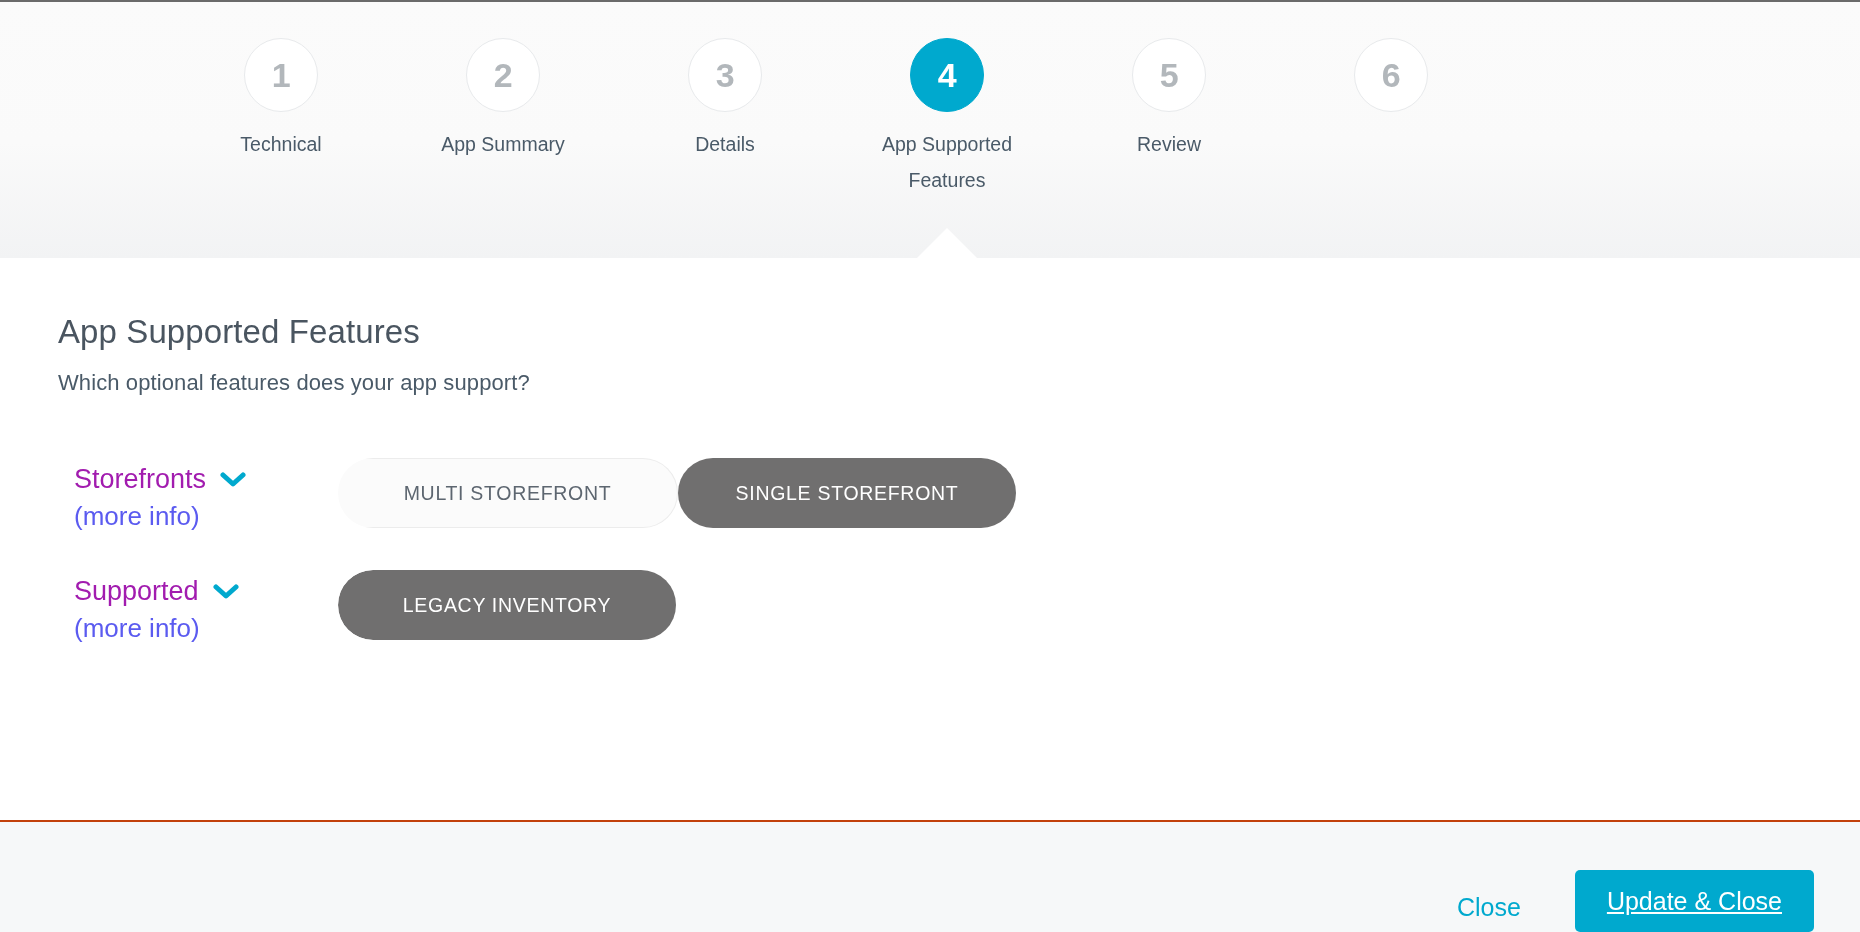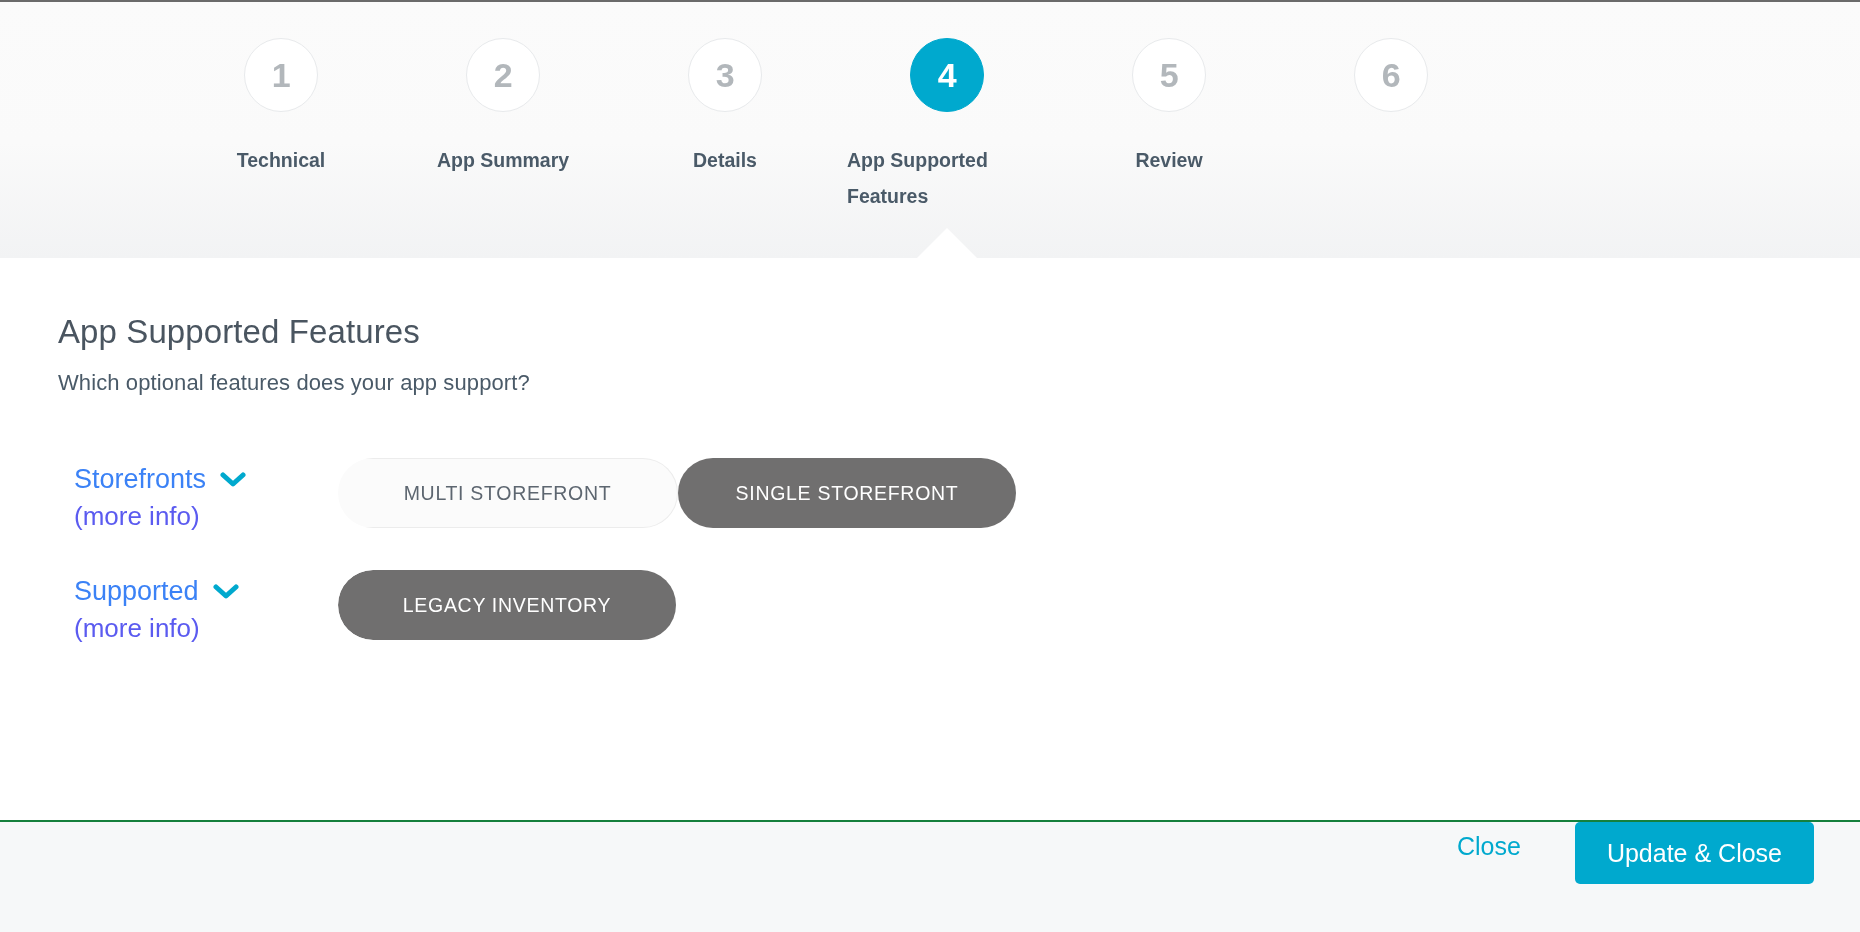--- a/index.html
+++ b/index.html
@@ -76,25 +76,26 @@
     transition: none;
   }
 
   .step.active .step-circle {
     background: #00a9ce;
     border-color: #00a9ce;
     color: #ffffff;
   }
 
   .step-label {
-    margin-top: 30px;
+    margin-top: 14px;
     font-size: 19.5px;
     color: #4a5a68;
+    text-align: center;
     line-height: 36px;
-    font-weight: bold;
+    font-weight: normal;
     max-width: 200px;
   }
 
   
   .notch {
     position: absolute;
     bottom: 0;
     width: 0;
     height: 0;
     border-left: 30px solid transparent;
@@ -145,21 +146,21 @@
   }
 
   .feature-label-line {
     display: flex;
     align-items: center;
   }
 
   .feature-label {
     font-size: 27px;
     font-weight: 300;
-    color: #3b82f6;
+    color: #a21caf;
     line-height: 1.15;
   }
 
   .chevron {
     margin-left: 14px;
     display: inline-flex;
     align-items: center;
     cursor: pointer;
     line-height: 0;
   }
@@ -210,23 +211,23 @@
     color: #5d6670;
     border: 1px solid #ececec;
     border-left: none;
   }
 
   
   .footer {
     flex: 0 0 auto;
     height: 112px;
     background: #f6f8f9;
-    border-top: 2px solid #15803d;
-    display: flex;
-    align-items: flex-start;
+    border-top: 2px solid #c2410c;
+    display: flex;
+    align-items: flex-end;
     justify-content: flex-end;
     padding-right: 46px;
     gap: 0;
   }
 
   .btn-close {
     background: none;
     border: none;
     color: #00a9ce;
     font-size: 25px;
@@ -243,20 +244,21 @@
     color: #ffffff;
     font-size: 25px;
     font-family: "Liberation Sans", sans-serif;
     font-weight: 400;
     cursor: pointer;
     padding: 0 32px;
     height: 62px;
     border-radius: 5px;
     display: flex;
     align-items: center;
+    text-decoration: underline;
   }
 </style>
 </head>
 <body>
 
 <div id="app">
 
   <div class="top-rule"></div>
 
   <div class="stepper">

